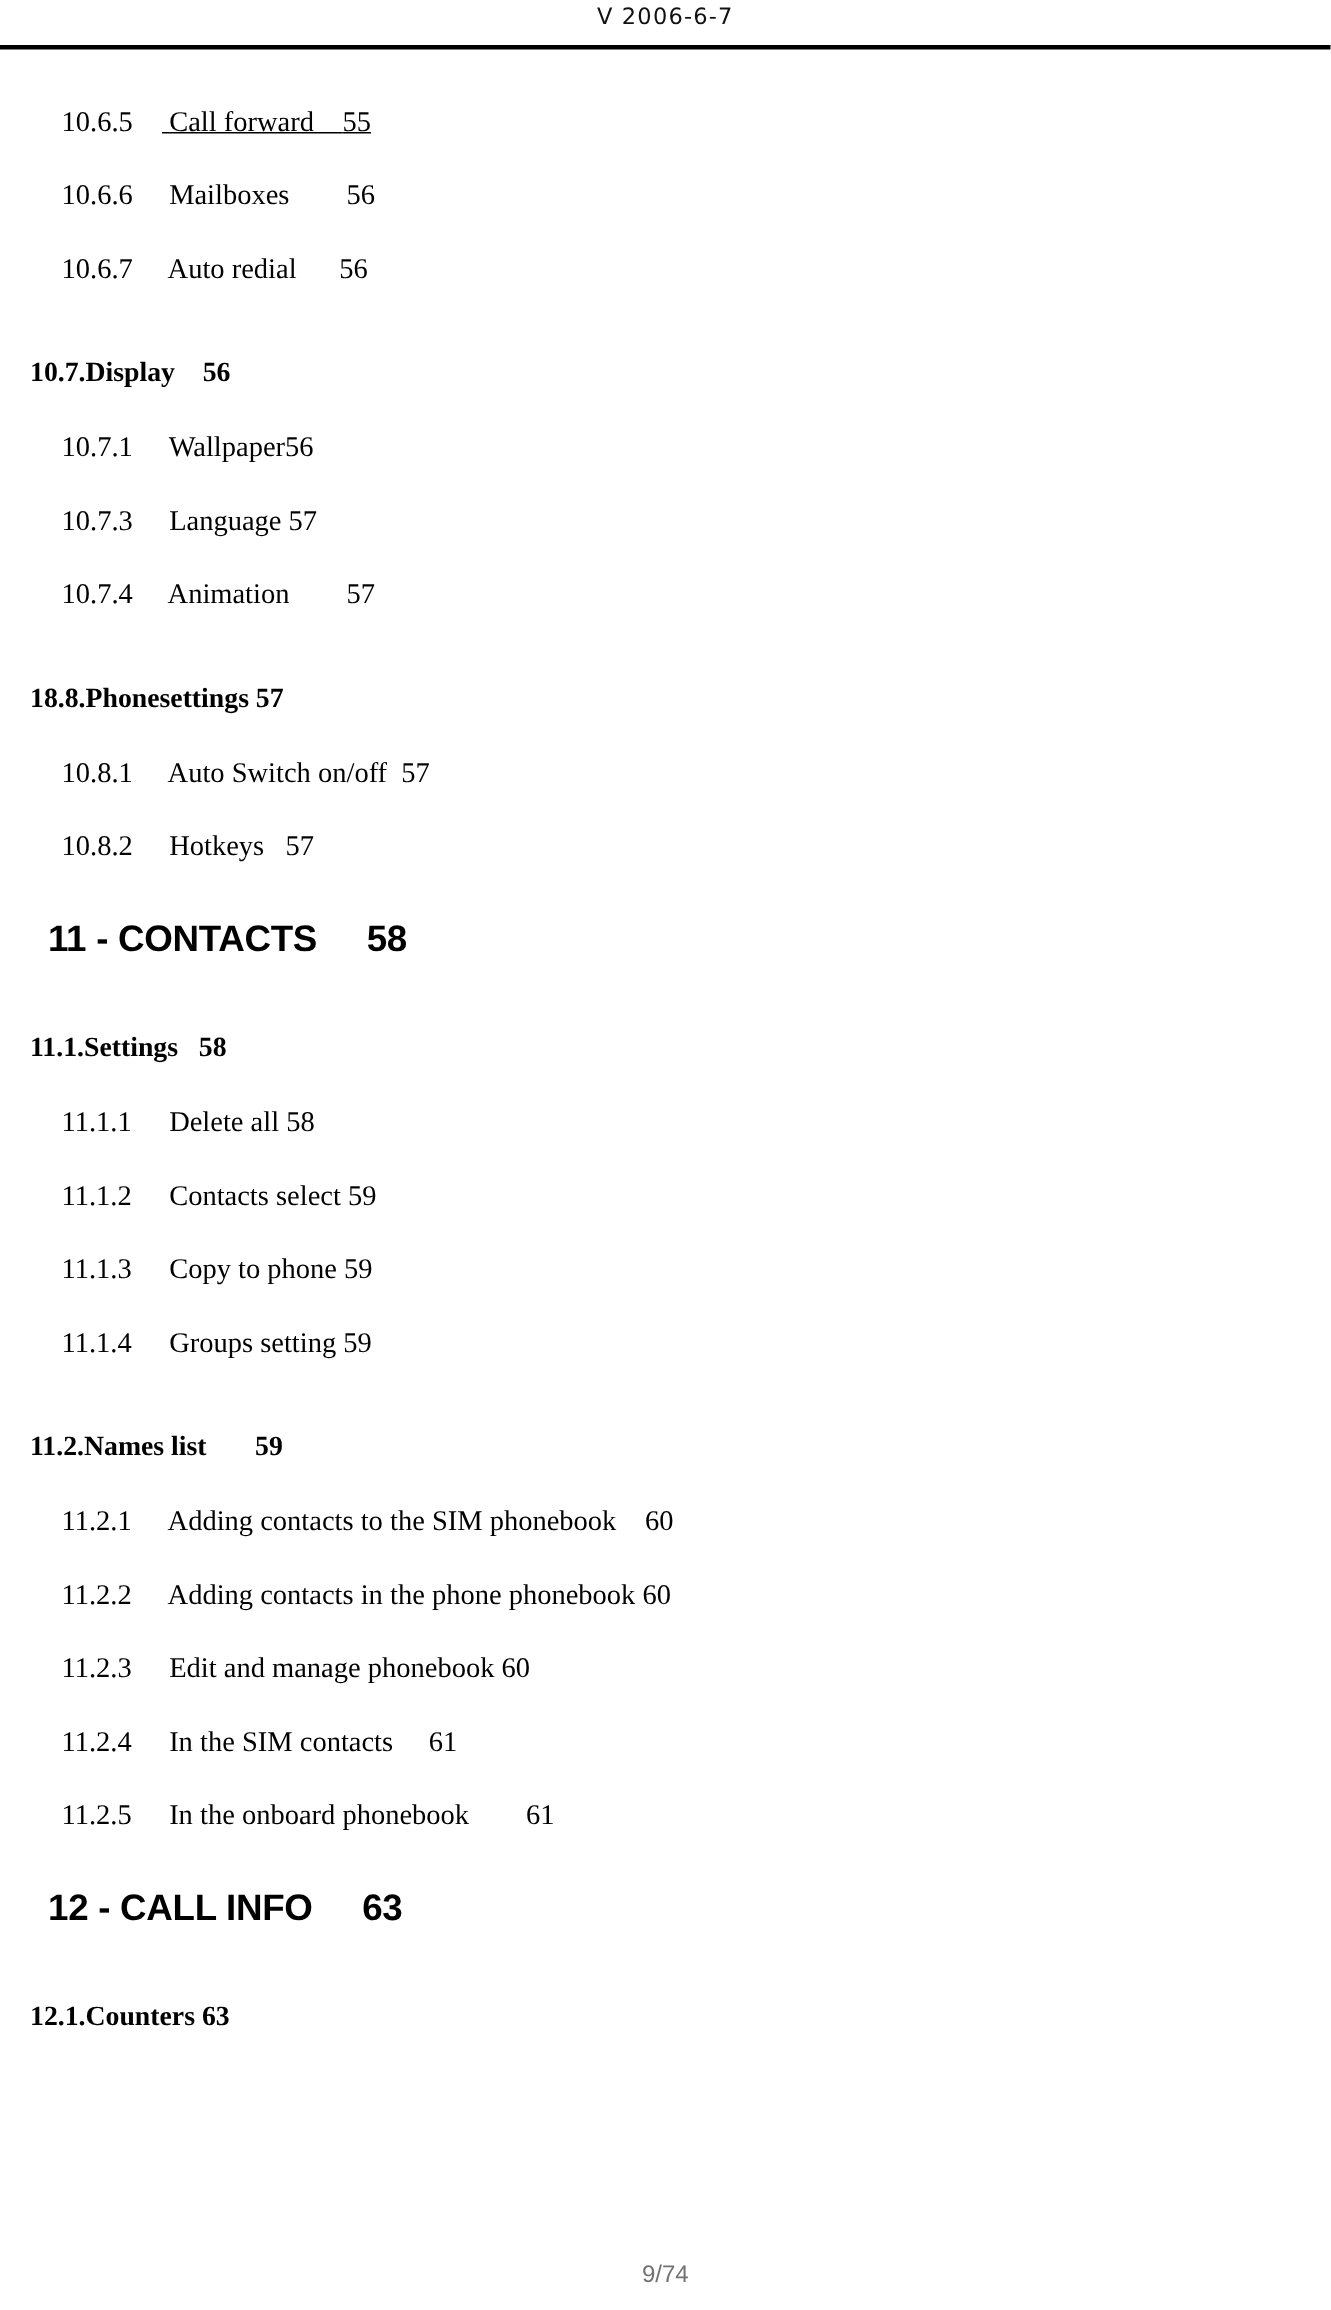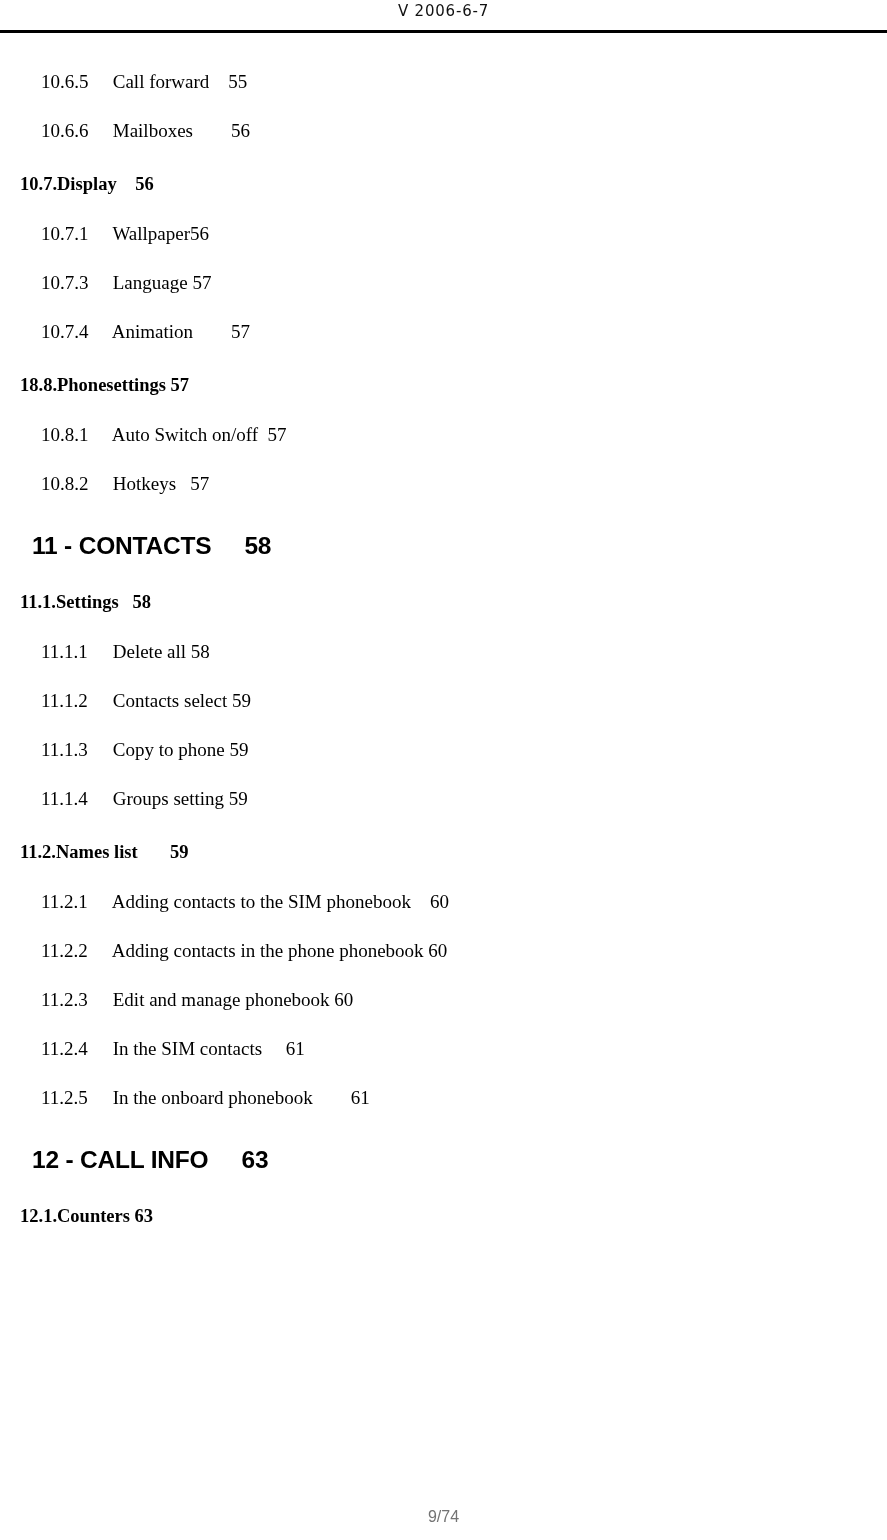--- a/index.html
+++ b/index.html
@@ -93,25 +93,26 @@
     font-size: 19px;
     line-height: 25px;
     padding-left: 41px;
     margin-top: 24px;
     margin-bottom: 0;
   }
 
   
   .toc-entry.first {
     margin-top: 35px;
+    text-decoration: underline;
   }
 
   
   .lvl1 .num  { display: inline-block; }
-  .lvl2 .num  { display: inline-block; min-width: 35px; }
+  .lvl2 .num  { display: inline-block; min-width: 35px; margin-top: 16px; }
   .lvl3 .num  { display: inline-block; min-width: 67px; }
 
   
   .page-footer {
     position: absolute;
     bottom: 14px;
     left: 0;
     width: 887px;
     text-align: center;
     font-family: "Liberation Sans", "DejaVu Sans", sans-serif;
@@ -123,20 +124,21 @@
 <body>
 
 <div class="page-header">
   <div class="header-text">V 2006-6-7</div>
   <div class="header-rule"></div>
 </div>
 
 <div class="toc" id="toc-list">
     <div class="toc-entry lvl3 first"><span class="num">10.6.5</span><span> </span><span class="title">Call forward</span><span class="gap">    </span><span class="page">55</span></div>
     <div class="toc-entry lvl3"><span class="num">10.6.6</span><span> </span><span class="title">Mailboxes</span><span class="gap">        </span><span class="page">56</span></div>
+    <div class="toc-entry lvl3"><span class="num">10.6.7</span><span> </span><span class="title">Auto redial</span><span class="gap">      </span><span class="page">56</span></div>
     <div class="toc-entry lvl2"><span class="num">10.7.</span><span></span><span class="title">Display</span><span class="gap">    </span><span class="page">56</span></div>
     <div class="toc-entry lvl3"><span class="num">10.7.1</span><span> </span><span class="title">Wallpaper</span><span class="gap"></span><span class="page">56</span></div>
     <div class="toc-entry lvl3"><span class="num">10.7.3</span><span> </span><span class="title">Language</span><span class="gap"> </span><span class="page">57</span></div>
     <div class="toc-entry lvl3"><span class="num">10.7.4</span><span> </span><span class="title">Animation</span><span class="gap">        </span><span class="page">57</span></div>
     <div class="toc-entry lvl2"><span class="num">18.8.</span><span></span><span class="title">Phonesettings</span><span class="gap"> </span><span class="page">57</span></div>
     <div class="toc-entry lvl3"><span class="num">10.8.1</span><span> </span><span class="title">Auto Switch on/off</span><span class="gap">  </span><span class="page">57</span></div>
     <div class="toc-entry lvl3"><span class="num">10.8.2</span><span> </span><span class="title">Hotkeys</span><span class="gap">   </span><span class="page">57</span></div>
     <div class="toc-entry lvl1"><span class="num">11 -</span><span> </span><span class="title">CONTACTS</span><span class="gap">     </span><span class="page">58</span></div>
     <div class="toc-entry lvl2"><span class="num">11.1.</span><span></span><span class="title">Settings</span><span class="gap">   </span><span class="page">58</span></div>
     <div class="toc-entry lvl3"><span class="num">11.1.1</span><span> </span><span class="title">Delete all</span><span class="gap"> </span><span class="page">58</span></div>

